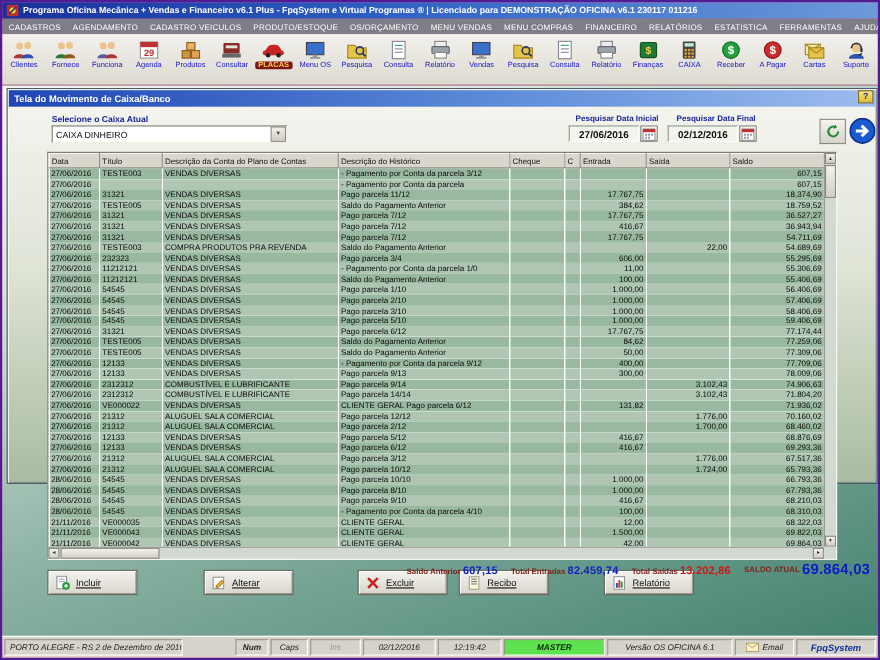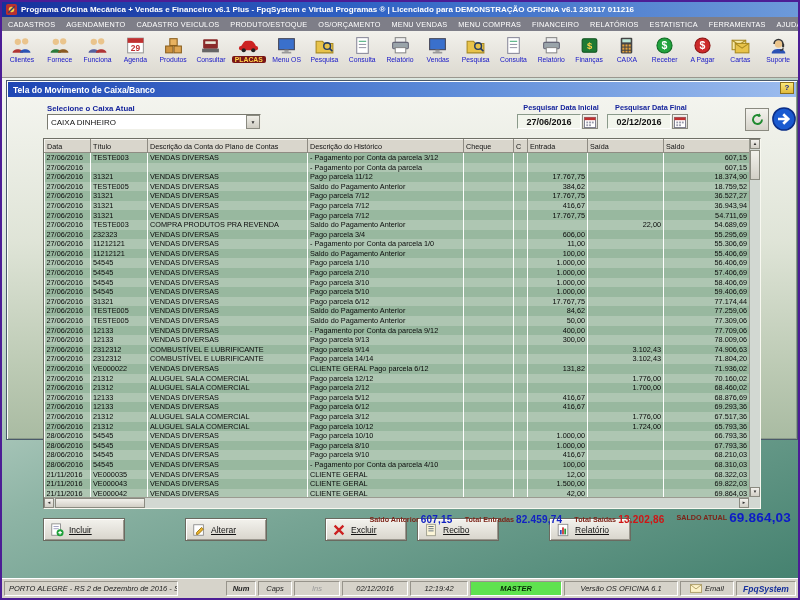--- a/index.html
+++ b/index.html
@@ -121,21 +121,21 @@
   .sb-loc { flex:1; }
   .sb-num { width:30px; justify-content:center; font-weight:bold;margin-left:46px; }
   .sb-caps { width:34px; justify-content:center; }
   .sb-ins { width:46px; justify-content:center; color:#999; }
   .sb-date { width:66px; justify-content:center; }
   .sb-time { width:58px; justify-content:center; }
   .sb-master { width:92px; justify-content:center; background:#5fe24f; font-weight:bold; color:#052a05; }
   .sb-version { width:114px; justify-content:center; }
   .sb-email { width:54px; gap:3px; justify-content:center; cursor:pointer; }
   .sb-email svg { width:12px; height:9px; display:block; }
-  .sb-brand { width:60px; justify-content:center; font-weight:bold; font-style:italic; color:#16309c; font-size:8.5px; }
+  .sb-brand { width:72px; justify-content:center; font-weight:bold; font-style:italic; color:#16309c; font-size:8.5px; }
 </style>
 </head>
 <body>
 
 <div class="screen">
 
   <div class="titlebar">
     <span class="app-icon">
         <svg viewBox="0 0 12 12">
           <rect width="12" height="12" rx="2" fill="#b83030"></rect>

